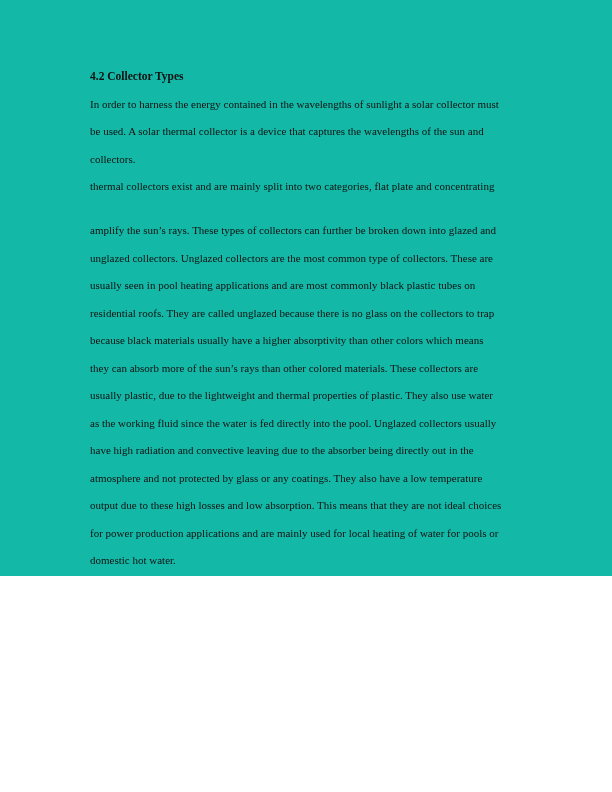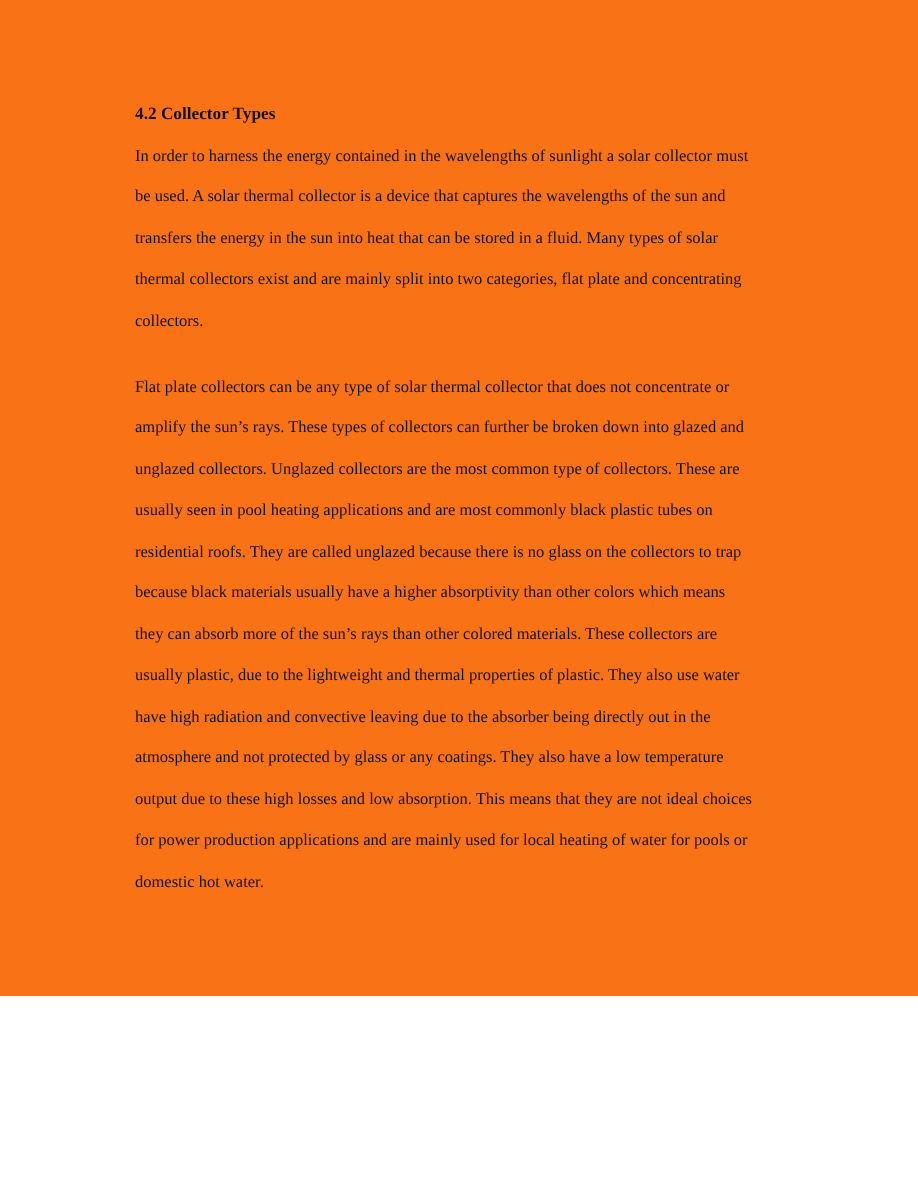--- a/index.html
+++ b/index.html
@@ -3,22 +3,22 @@
 <meta charset="utf-8">
 <style>
   html, body {
     margin: 0;
     padding: 0;
     background: #ffffff;
   }
   .page {
     position: relative;
     width: 612px;
-    height: 664px;
-    background: #f97316;
+    height: 576px;
+    background: #14b8a6;
     font-family: "Liberation Serif", "DejaVu Serif", serif;
     color: #111111;
     overflow: hidden;
   }
   .content {
     position: absolute;
     left: 90px;
     top: 63px;
     width: 470px;
   }
@@ -52,33 +52,32 @@
 </head>
 <body>
 
 <div class="page">
   <div class="content">
     <h2 class="heading">4.2 Collector Types</h2>
     <div>
         <p class="para">
           <span class="line">In order to harness the energy contained in the wavelengths of sunlight a solar collector must</span>
           <span class="line">be used. A solar thermal collector is a device that captures the wavelengths of the sun and</span>
-          <span class="line">transfers the energy in the sun into heat that can be stored in a fluid. Many types of solar</span>
+          <span class="line">collectors.</span>
           <span class="line">thermal collectors exist and are mainly split into two categories, flat plate and concentrating</span>
-          <span class="line">collectors.</span>
         </p>
         <p class="para">
-          <span class="line">Flat plate collectors can be any type of solar thermal collector that does not concentrate or</span>
           <span class="line">amplify the sun’s rays. These types of collectors can further be broken down into glazed and</span>
           <span class="line">unglazed collectors. Unglazed collectors are the most common type of collectors. These are</span>
           <span class="line">usually seen in pool heating applications and are most commonly black plastic tubes on</span>
           <span class="line">residential roofs. They are called unglazed because there is no glass on the collectors to trap</span>
           <span class="line">because black materials usually have a higher absorptivity than other colors which means</span>
           <span class="line">they can absorb more of the sun’s rays than other colored materials. These collectors are</span>
           <span class="line">usually plastic, due to the lightweight and thermal properties of plastic. They also use water</span>
+          <span class="line">as the working fluid since the water is fed directly into the pool. Unglazed collectors usually</span>
           <span class="line">have high radiation and convective leaving due to the absorber being directly out in the</span>
           <span class="line">atmosphere and not protected by glass or any coatings. They also have a low temperature</span>
           <span class="line">output due to these high losses and low absorption. This means that they are not ideal choices</span>
           <span class="line">for power production applications and are mainly used for local heating of water for pools or</span>
           <span class="line">domestic hot water.</span>
         </p>
       </div>
   </div>
   <div class="page-number">73</div>
 </div>

